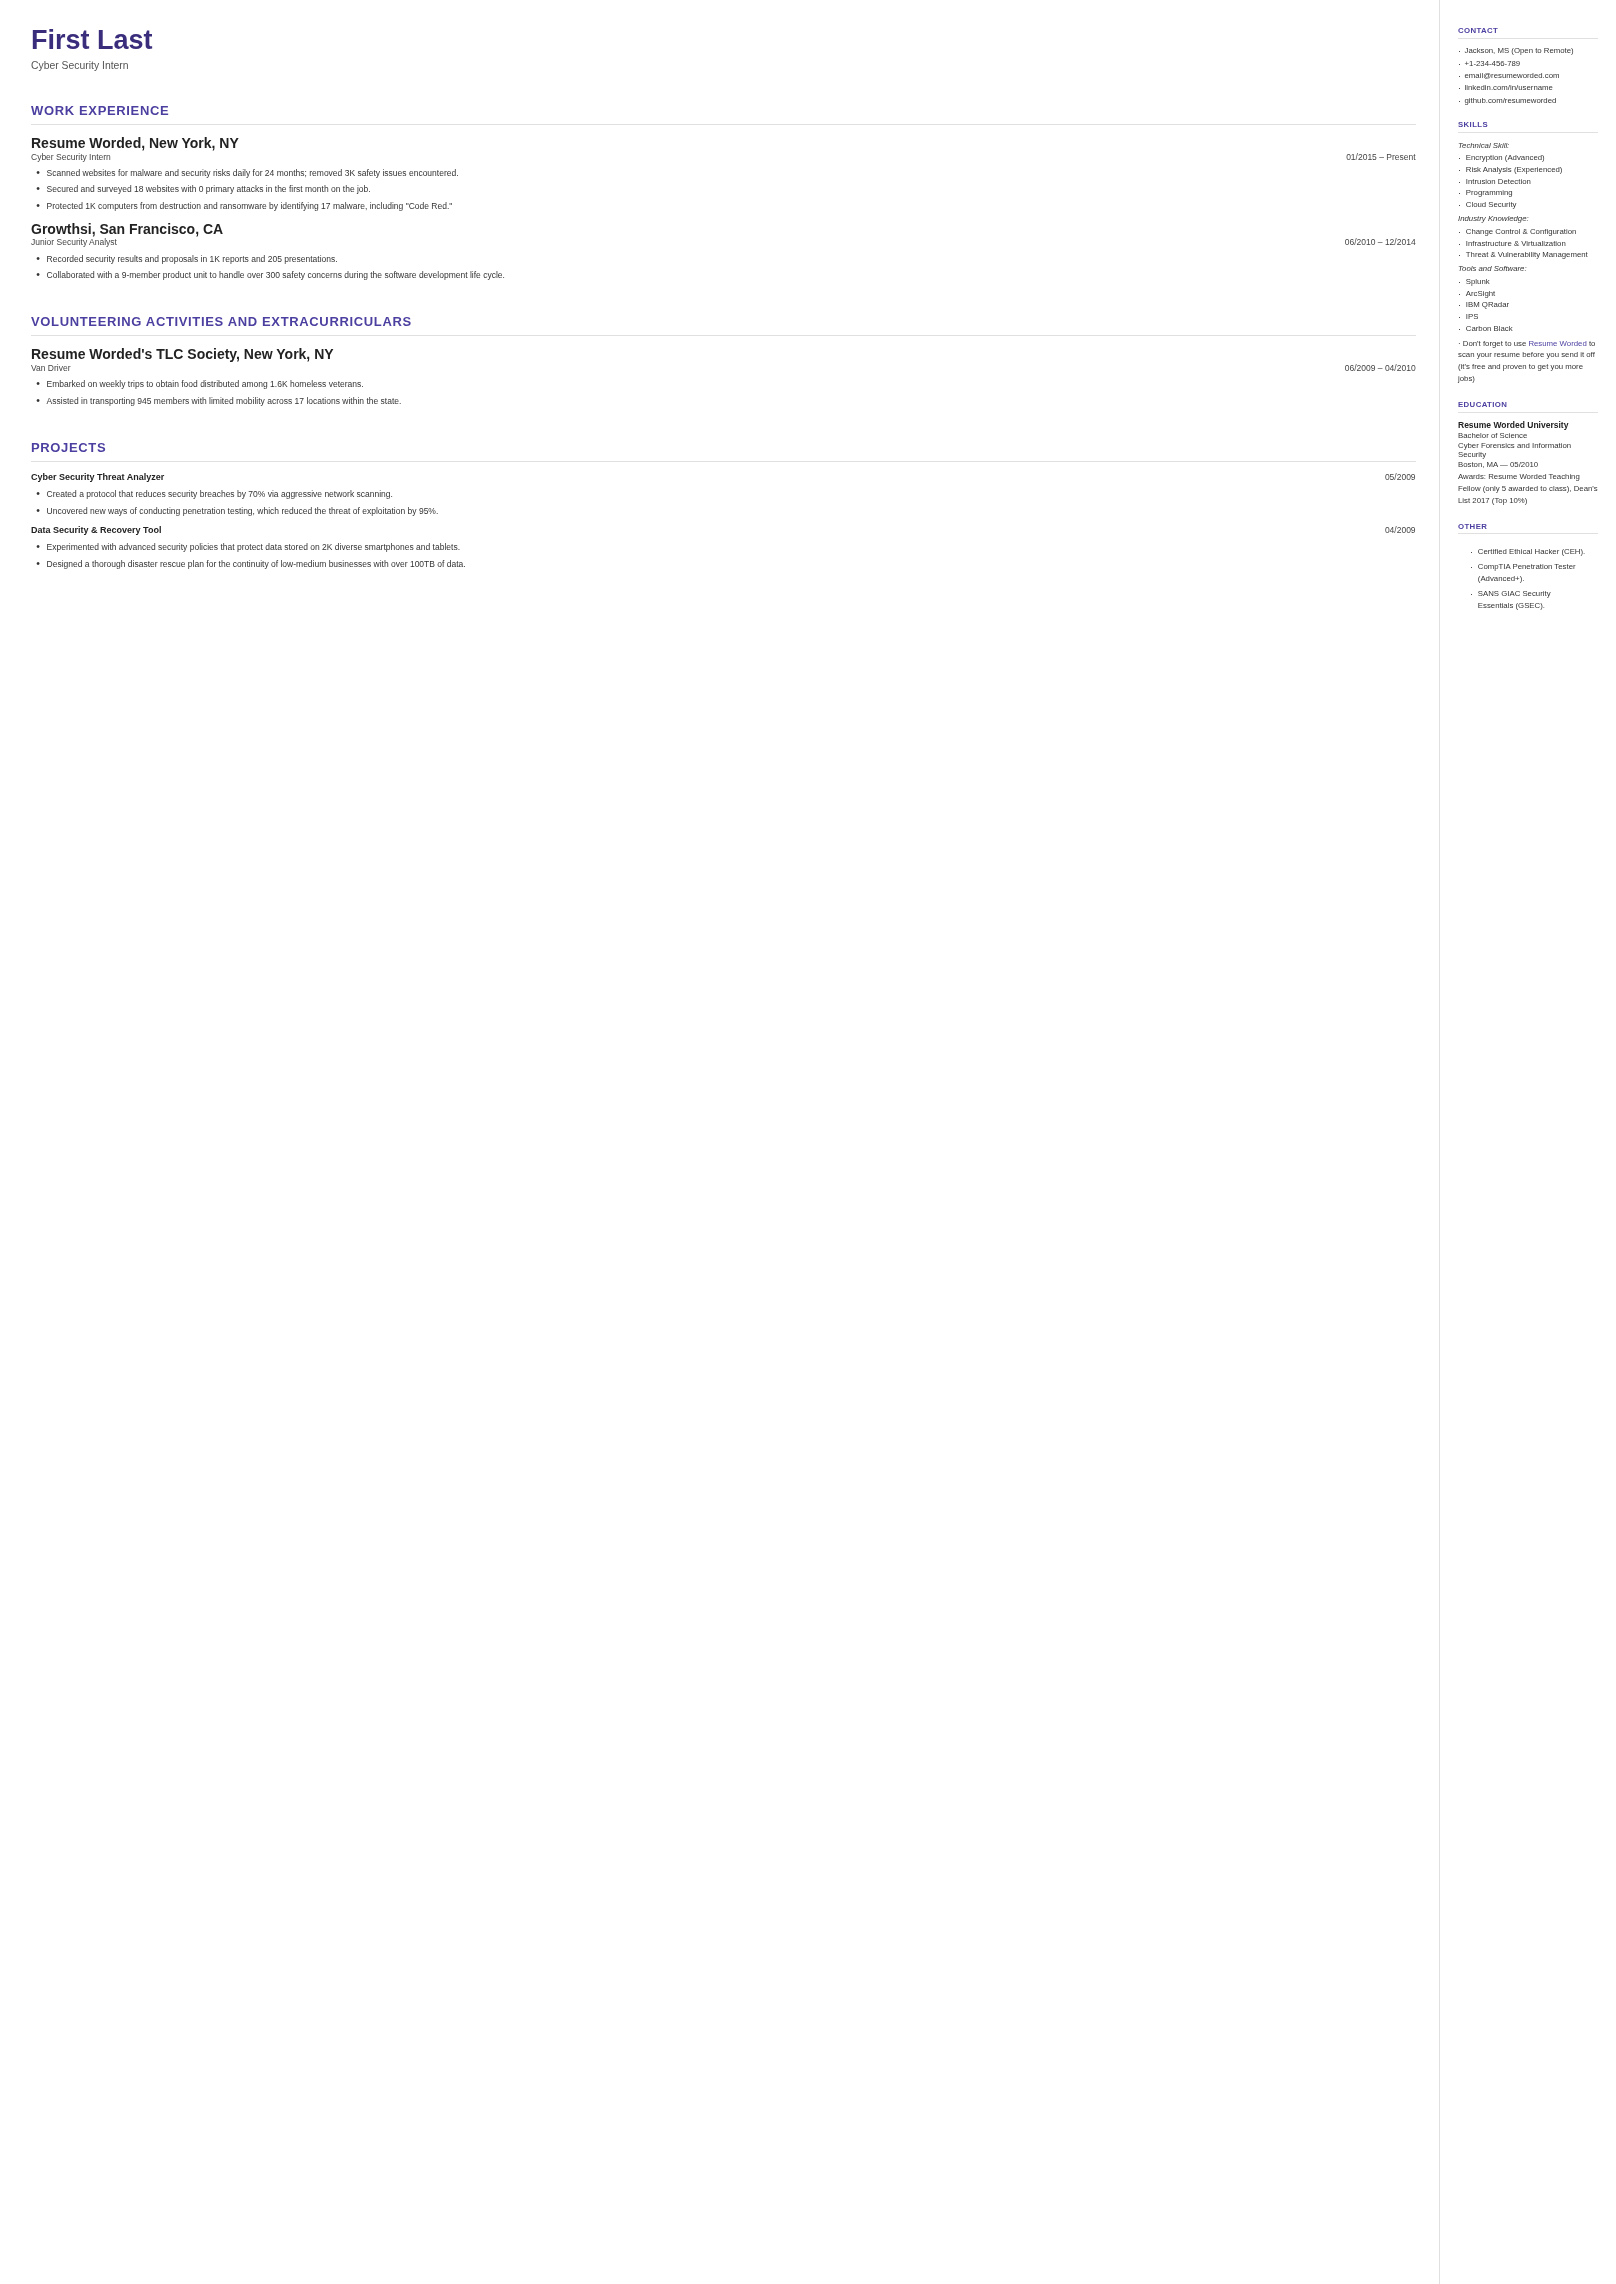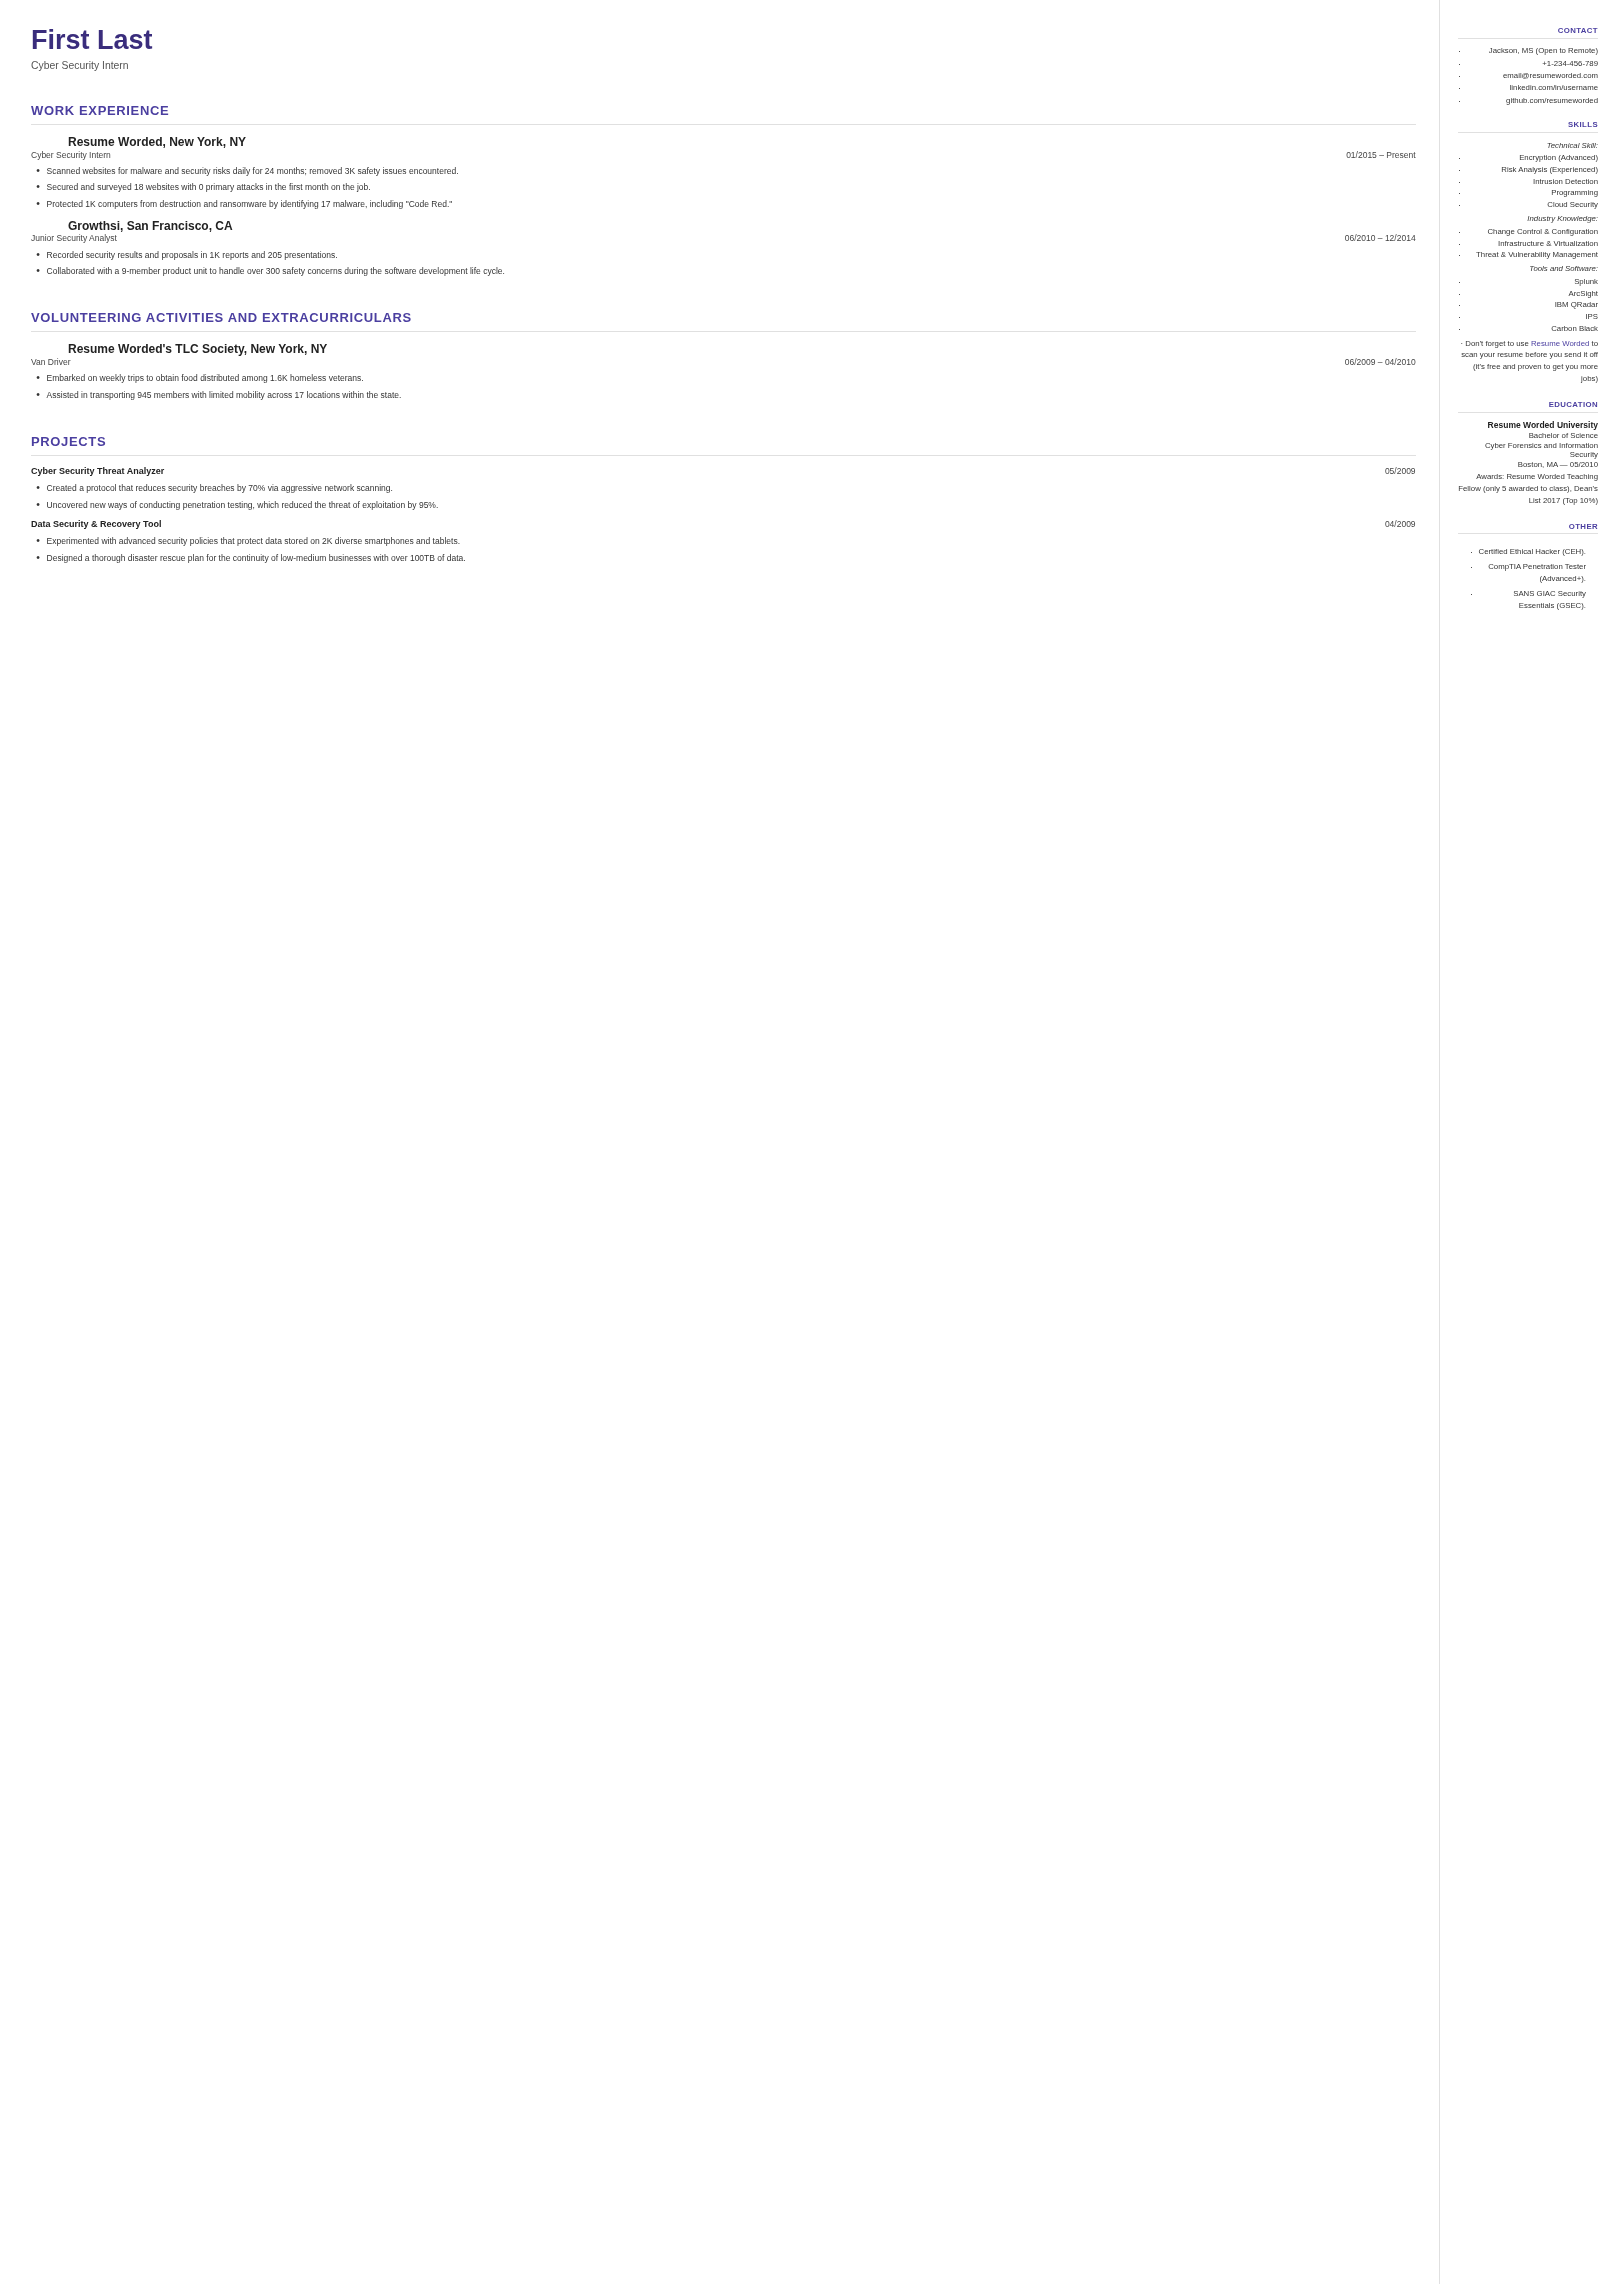--- a/index.html
+++ b/index.html
@@ -39,25 +39,24 @@
       font-weight: 700;
       color: #4b3fa0;
       letter-spacing: 0.05em;
       text-transform: uppercase;
       border-bottom: 1.3px solid #e0e0e0;
       padding-bottom: 6px;
       margin-bottom: 10.4px;
       margin-top: 32px;
     }
     .job-company {
-      font-size: 12px;
+      font-size: 14px;
       font-weight: 700;
       color: #222;
       margin-bottom: 0.7px;
-      margin-left: 37px;
     }
     .job-role-row {
       display: flex;
       justify-content: space-between;
       align-items: baseline;
       margin-bottom: 5.2px;
     }
     .job-role {
       font-size: 8.5px;
       color: #444;
@@ -107,21 +106,20 @@
       color: #4b3fa0;
       letter-spacing: 0.05em;
       text-transform: uppercase;
       border-bottom: 1.3px solid #e0e0e0;
       padding-bottom: 2.6px;
       margin-bottom: 7.8px;
       margin-top: 0;
     }
     .right-section {
       margin-bottom: 15.6px;
-      text-align: right;
     }
     .contact-list {
       list-style: none;
       margin: 0;
       padding: 0;
     }
     .contact-list li {
       font-size: 7.8px;
       color: #333;
       margin-bottom: 3.3px;

